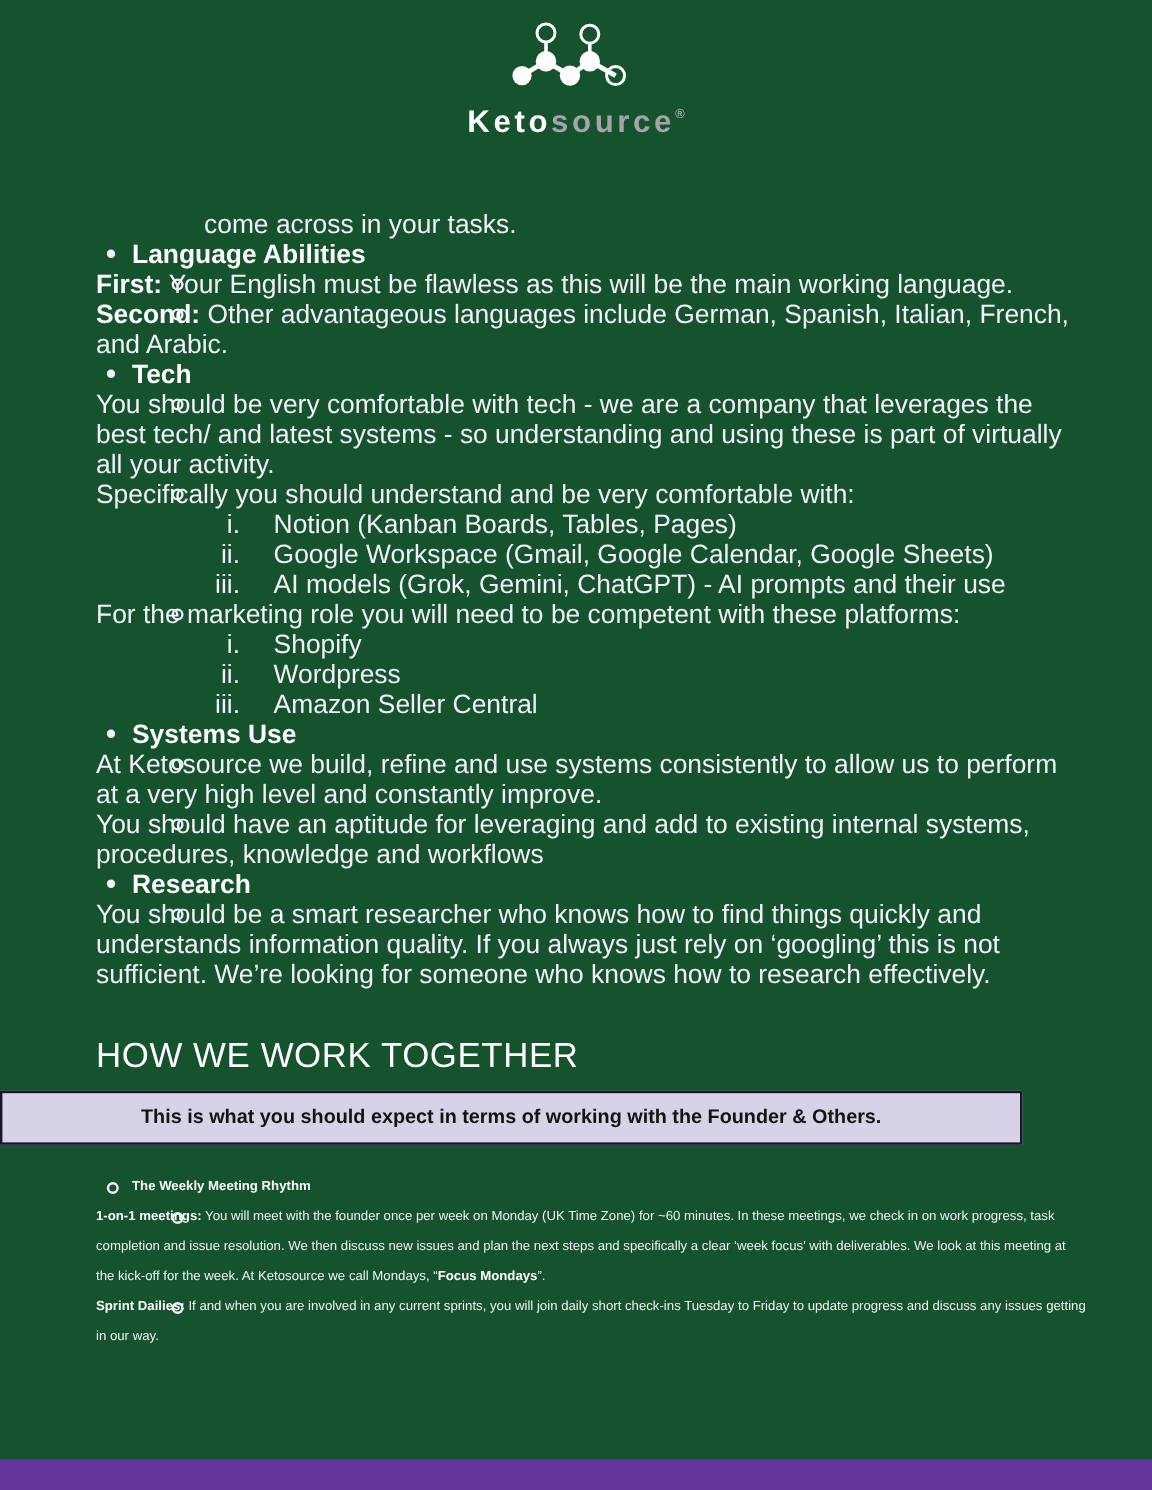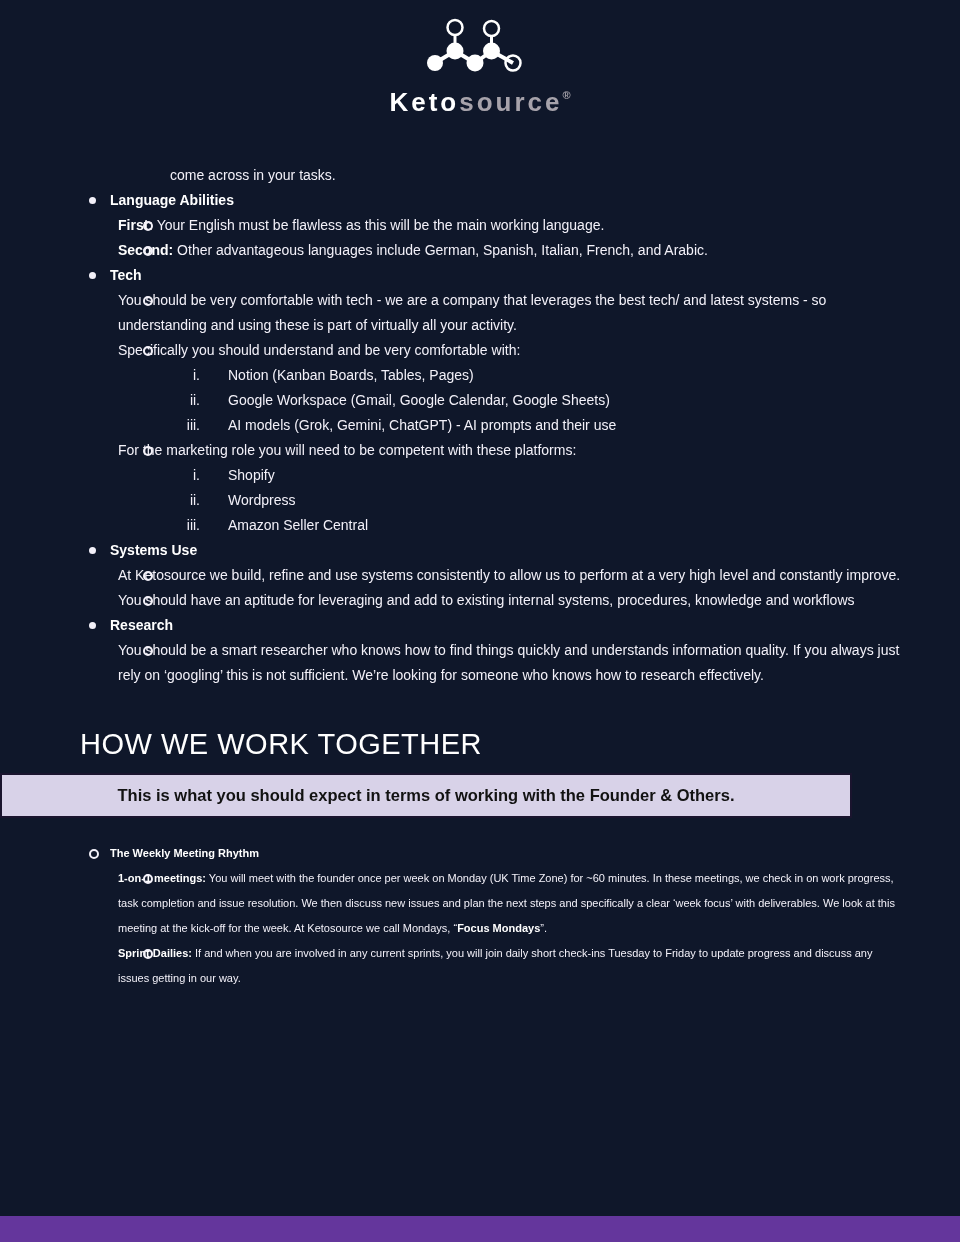--- a/index.html
+++ b/index.html
@@ -1,42 +1,42 @@
 <!DOCTYPE html>
 <html><head>
 <meta charset="utf-8">
 <style>
   html,body{margin:0;padding:0;background:#3a3a3a;}
   .page{
     position:relative;
     width:960px;height:1242px;
-    background:#0f172a;
+    background:#14532d;
     overflow:hidden;
     font-family:"Liberation Sans", sans-serif;
     -webkit-font-smoothing:antialiased;
   }
   
   .logo-block{padding-top:16px;text-align:center;}
   .logo-block svg{display:block;margin:0 auto;}
   .wordmark{
     margin-top:2px;
     font-size:26px;font-weight:bold;letter-spacing:3px;
     line-height:34px;color:#ffffff;white-space:nowrap;
   }
   .wordmark .src{color:#a7a3ab;}
   .wordmark .reg{font-size:11px;color:#a7a3ab;vertical-align:12px;letter-spacing:0;}
   
   .doc{
-    margin-top:44px;
-    font-size:14px;line-height:25px;
+    margin-top:56px;
+    font-size:22px;line-height:25px;
     color:#f3f1f9;
   }
   .li{position:relative;padding-right:55px;}
   .t1{padding-left:110px;font-weight:bold;color:#ffffff;}
-  .t2{padding-left:118px;}
+  .t2{padding-left:80px;}
   .t3{padding-left:228px;}
   .cont{padding-left:170px;}
   .m1{ 
     position:absolute;left:89px;top:9px;
     width:7px;height:7px;border-radius:50%;background:#f3f1f9;
   }
   .m2{ 
     position:absolute;left:143px;top:8px;
     width:6px;height:6px;border-radius:50%;
     border:2px solid #f3f1f9;

